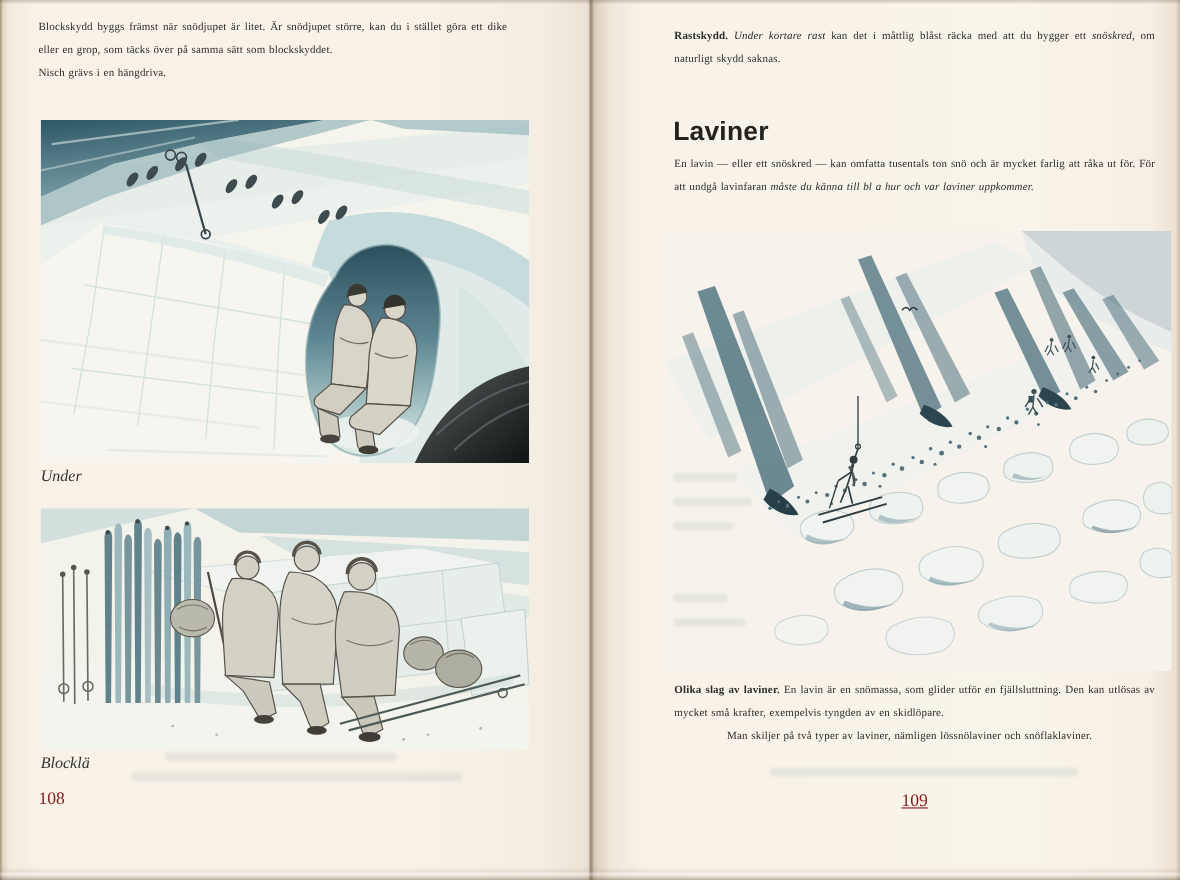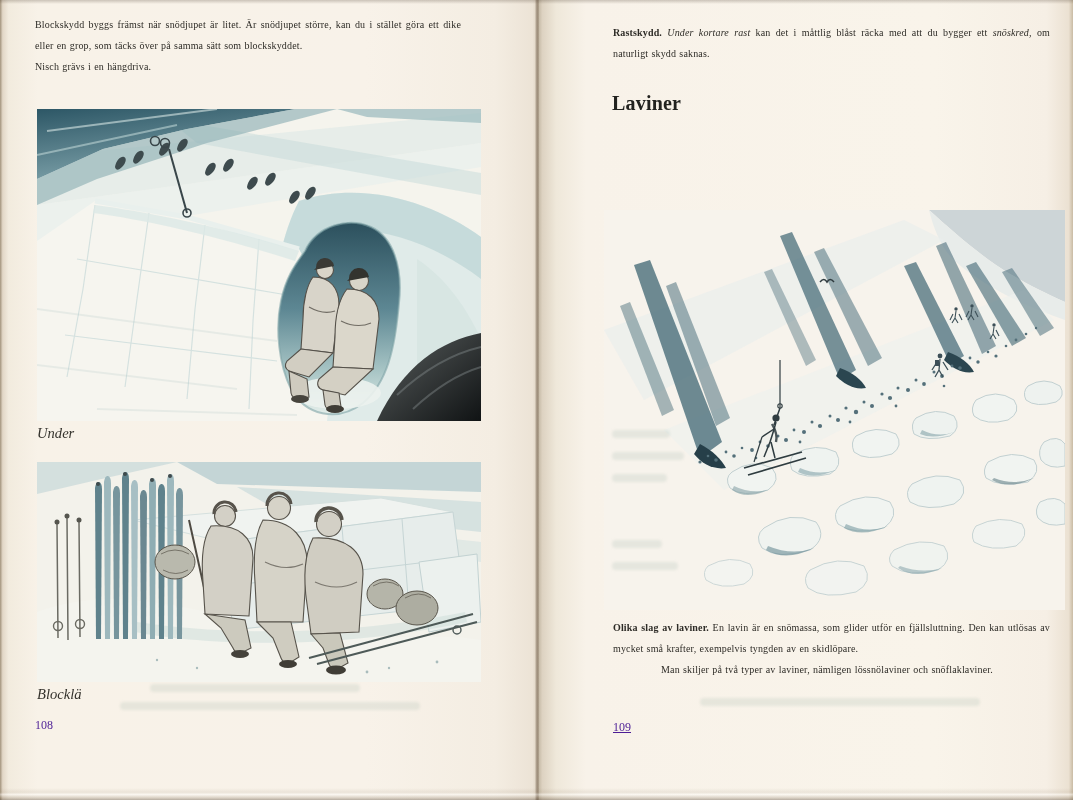--- a/index.html
+++ b/index.html
@@ -15,23 +15,23 @@
   .book::after{content:"";position:absolute;left:0;right:0;bottom:0;height:12px;
     background:linear-gradient(180deg,rgba(0,0,0,0) 0%,rgba(120,100,75,.10) 35%,rgba(255,255,255,.35) 55%,rgba(110,90,65,.22) 82%,rgba(70,55,40,.38) 100%);}
   .book::before{content:"";position:absolute;left:0;right:0;top:0;height:4px;
     background:linear-gradient(180deg,rgba(70,55,40,.25),rgba(0,0,0,0));z-index:5;}
   .bodytext{position:absolute;font-size:10px;line-height:21.2px;text-align:justify;
     letter-spacing:.15px;word-spacing:.6px;}
   .bodytext p{margin:0;}
   .b{font-weight:bold;}
   .i{font-style:italic;}
   .caption{position:absolute;font-style:italic;font-size:14.6px;color:#34322c;}
-  .pagenum{position:absolute;font-size:12px;color:#4c1d95;}
-  .heading{position:absolute;font-family:Liberation Serif, serif;font-weight:bold;
-    font-size:20px;letter-spacing:.2px;color:#22221f;}
+  .pagenum{position:absolute;font-size:16px;color:#7f1d1d;}
+  .heading{position:absolute;font-family:Liberation Sans, sans-serif;font-weight:bold;
+    font-size:24px;letter-spacing:.2px;color:#22221f;margin-top:14px;}
   .fig{position:absolute;}
   .smudge{position:absolute;border-radius:4px;background:rgba(110,150,130,.13);filter:blur(1.6px);}
 </style>
 </head>
 <body>
 
 <div class="book">
   <div class="page page-left"></div>
   <div class="page page-right"></div>
   <div class="gutter"></div>
@@ -210,20 +210,23 @@
 
   <div class="smudge" style="left:150px;top:684px;width:210px;height:8px;"></div>
   <div class="smudge" style="left:120px;top:702px;width:300px;height:8px;"></div>
 
   <div class="bodytext" style="left:613px;top:22px;width:437px;">
     <p><span class="b">Rastskydd. </span><span class="i">Under kortare rast </span><span>kan det i måttlig blåst räcka med att du bygger ett </span><span class="i">snöskred,</span><span> om naturligt skydd saknas.</span></p>
   </div>
 
   <div class="heading" style="left:612px;top:92px;">Laviner</div>
 
+  <div class="bodytext" style="left:613px;top:139px;width:437px;">
+    <p><span>En lavin — eller ett snöskred — kan omfatta tusentals ton snö och är mycket farlig att råka ut för. För att undgå lavinfaran </span><span class="i">måste du känna till bl a hur och var laviner uppkommer.</span></p>
+  </div>
 
   <svg class="fig" style="left:604px;top:210px;" width="461" height="400" viewBox="0 0 461 400">
     <rect width="461" height="400" fill="#f7f3ec"></rect>
     <path d="M325,0 L461,0 L461,92 C430,78 408,66 392,55 C370,40 345,18 325,0 Z" fill="#c5cfd4" opacity=".85"></path>
     <path d="M325,0 C345,18 370,40 392,55 C408,66 430,78 461,92 L461,110 C420,96 380,76 352,52 C338,40 330,20 325,0 Z" fill="#e8ecea"></path>
     <path d="M0,120 L300,10 L340,30 L40,190 Z" fill="#e9eeec" opacity=".7"></path>
     <path d="M60,220 L420,80 L450,110 L120,280 Z" fill="#eef1ee" opacity=".7"></path>
     <g fill="#3f6573">
       <path d="M30,55 L46,50 L118,232 L96,248 Z" opacity=".75"></path>
       <path d="M96,234 C108,240 118,250 122,258 C110,260 98,254 90,244 Z" fill="#263f49"></path>
@@ -334,21 +337,21 @@
       <rect x="331" y="150" width="4" height="6" fill="#3c4f57" stroke="none"></rect>
     </g>
     <path d="M216,72 q4,-5 7,0 q3,-5 7,0" stroke="#2e3a3e" stroke-width="1.5" fill="none"></path>
   </svg>
 
   <div class="bodytext" style="left:613px;top:617px;width:437px;">
     <p><span class="b">Olika slag av laviner.</span><span> En lavin är en snömassa, som glider utför en fjällsluttning. Den kan utlösas av mycket små krafter, exempelvis tyngden av en skidlöpare.</span></p>
     <p style="padding-left:4px;margin-left:44px;">Man skiljer på två typer av laviner, nämligen lössnölaviner och snöflaklaviner.</p>
   </div>
 
-  <div class="pagenum" style="left:613px;top:720px;width:437px;text-align:left;text-decoration:underline;">109</div>
+  <div class="pagenum" style="left:613px;top:720px;width:437px;text-align:center;text-decoration:underline;">109</div>
 
   <div class="smudge" style="left:612px;top:430px;width:58px;height:8px;"></div>
   <div class="smudge" style="left:612px;top:452px;width:72px;height:8px;"></div>
   <div class="smudge" style="left:612px;top:474px;width:55px;height:8px;"></div>
   <div class="smudge" style="left:612px;top:540px;width:50px;height:8px;"></div>
   <div class="smudge" style="left:612px;top:562px;width:66px;height:8px;"></div>
   <div class="smudge" style="left:700px;top:698px;width:280px;height:8px;"></div>
 </div>
 
 </body></html>

